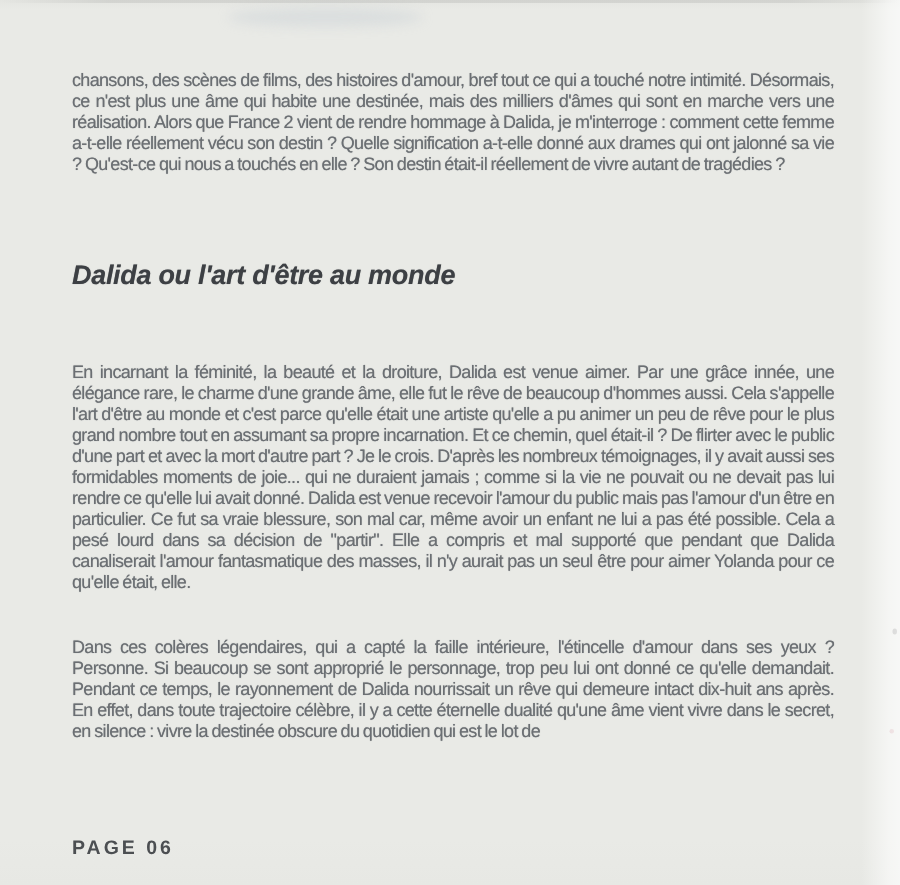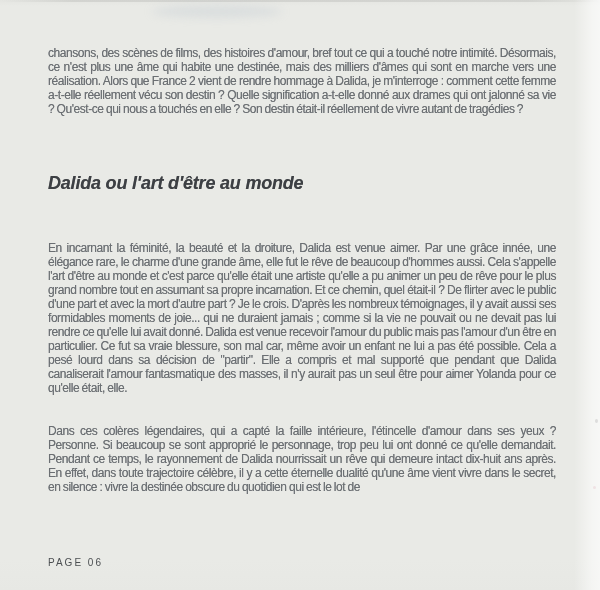--- a/index.html
+++ b/index.html
@@ -85,22 +85,22 @@
     letter-spacing: -0.2px;
     color: #3d4044;
     text-shadow: 0 0 0.5px rgba(61,64,68,0.6);
   }
   .heading-1 { top: 173px; }
   .heading-2 { top: 417px; }
   .footer {
     position: absolute;
     left: 48px;
     top: 557px;
-    font-size: 10px;
-    font-weight: normal;
+    font-size: 13px;
+    font-weight: bold;
     letter-spacing: 2px;
     color: #4c4f52;
   }
 </style>
 </head>
 <body>
 
 <div class="page">
 
   <div class="ghost"></div>

